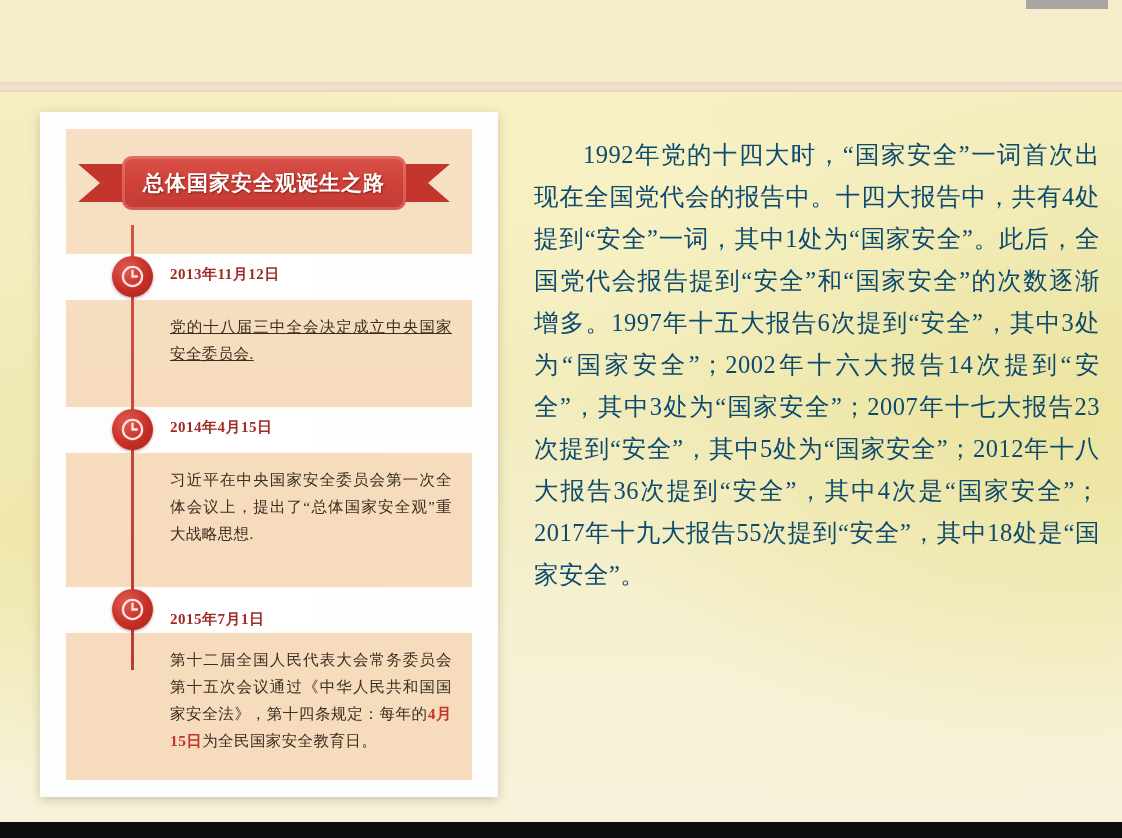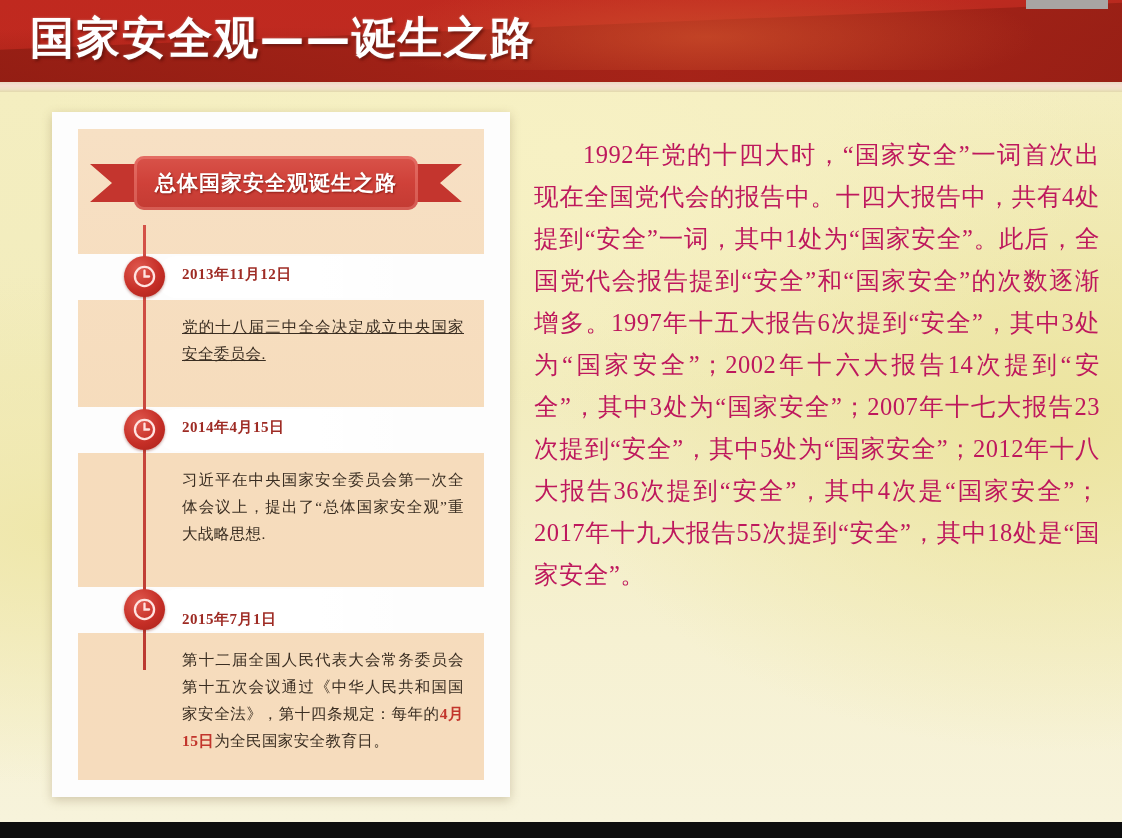--- a/index.html
+++ b/index.html
@@ -56,21 +56,21 @@
       radial-gradient(70% 70% at 95% 45%, #ece49f 0%, rgba(236,228,159,0) 65%),
       radial-gradient(60% 50% at 5% 60%, #efe7ab 0%, rgba(239,231,171,0) 70%),
       linear-gradient(180deg,#f4eec0 0%, #f2ecbd 40%, #f6f1d2 75%, #f7f3db 100%);
   }
   .bottom-bar{
     position:absolute;left:0;top:822px;width:1122px;height:16px;background:#0d0d0d;
   }
 
   
   .card{
-    position:absolute;left:52px;top:112px;width:458px;height:685px;
+    position:absolute;left:40px;top:112px;width:458px;height:685px;
     background:#fdfdfd;
     box-shadow:0 3px 10px rgba(120,100,60,.30);
   }
   .card-inner{
     position:absolute;left:26px;top:17px;width:406px;height:651px;
     background:linear-gradient(180deg,#f7e0c4 0%, #f6dcbc 45%, #f6dcbd 100%);
     overflow:hidden;
   }
   
   .slot{position:absolute;left:0;width:406px;height:46px;background:#fdfdfd;}
@@ -123,39 +123,36 @@
     font-family:"Liberation Serif","DejaVu Serif",serif;
     font-size:15.5px;line-height:27px;color:#3a2e22;letter-spacing:.4px;
     text-align:justify;
   }
   .desc .hi{color:#c2352c;font-weight:bold;}
 
   
   .article{
     position:absolute;left:534px;top:134px;width:566px;
     font-family:"Liberation Serif","DejaVu Serif",serif;
-    font-size:24.5px;line-height:42px;color:#be185d;
+    font-size:24.5px;line-height:42px;color:#0c4a6e;
     letter-spacing:.5px;text-align:justify;
   }
   .article p{margin:0;text-indent:2em;}
   .article .u{
     border-bottom:1.6px solid #2a2219;
     padding-bottom:1px;
   }
 </style>
 </head>
 <body>
 
 <div class="slide">
 
   <div class="top-artifact"></div>
 
-  <div class="header">
-    <div class="header-title">国家安全观——诞生之路</div>
-  </div>
   <div class="header-sep"></div>
 
   <div class="body-bg"></div>
 
   <div class="card">
     <div class="card-inner">
 
       <div class="slot" style="top:125px;"></div>
       <div class="slot" style="top:278px;"></div>
       <div class="slot" style="top:458px;"></div>

